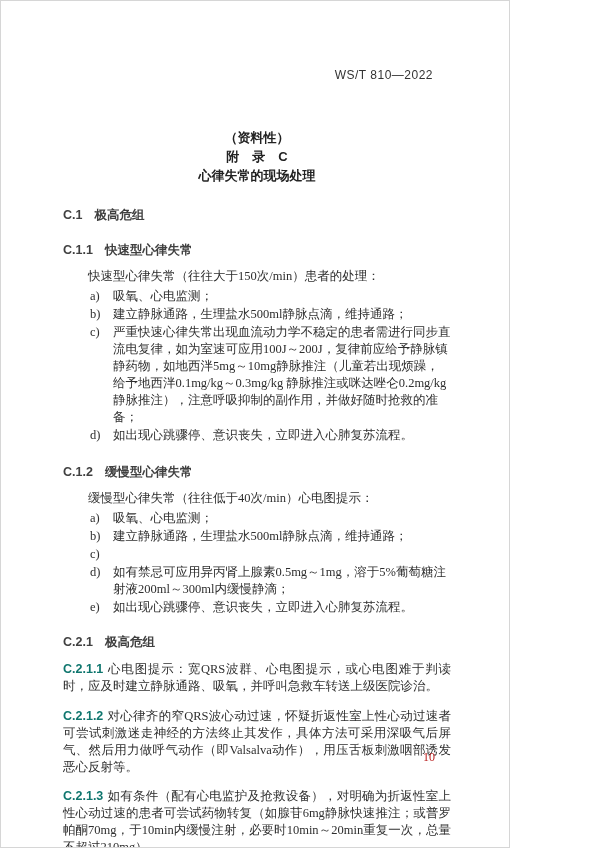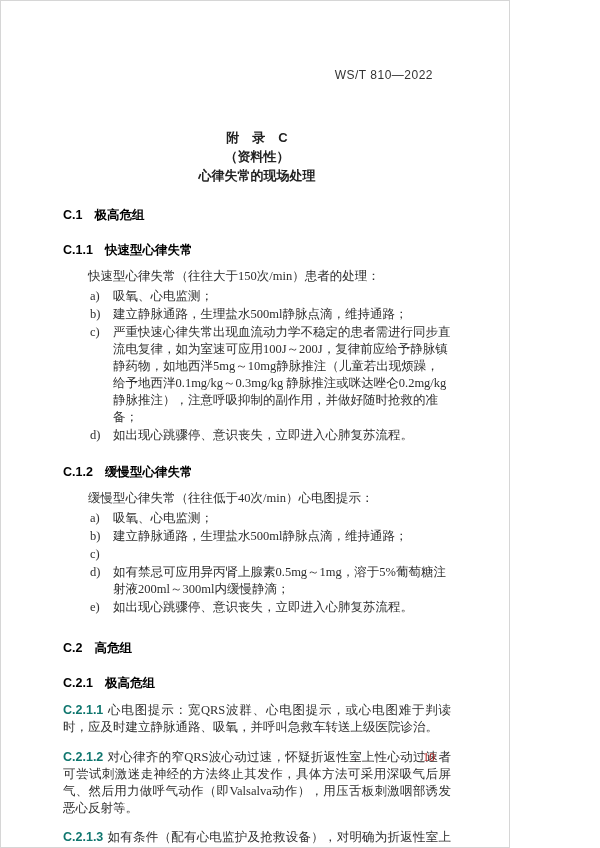--- a/index.html
+++ b/index.html
@@ -34,21 +34,21 @@
     font-weight: bold;
     font-size: 13px;
     line-height: 19px;
     color: #222;
   }
 
   .sec-heading {
     font-family: "Liberation Sans", "DejaVu Sans", sans-serif;
     font-weight: bold;
     font-size: 12.5px;
-    color: #000000;
+    color: #404040;
   }
   .sec-heading .num { margin-right: 12px; }
   .h-c1   { margin-top: 22px; }
   .h-c11  { margin-top: 18px; }
   .h-c12  { margin-top: 20px; }
   .h-c2   { margin-top: 24px; }
   .h-c21  { margin-top: 18px; }
 
   .intro {
     margin-top: 9px;
@@ -82,22 +82,22 @@
 </style>
 </head>
 <body>
 
 <div class="page">
   <div class="content">
 
     <div class="doc-code">WS/T 810—2022</div>
 
     <div class="title-block">
+      <div>（资料性）</div>
       <div>附　录　C</div>
-      <div>（资料性）</div>
       <div>心律失常的现场处理</div>
     </div>
 
     <div class="sec-heading h-c1">
       <span class="num">C.1</span><span>极高危组</span>
     </div>
 
     <div class="sec-heading h-c11">
       <span class="num">C.1.1</span><span>快速型心律失常</span>
     </div>
@@ -144,23 +144,20 @@
       <div class="list-item">
         <span class="list-label">d)</span>
         <span class="item-text">如有禁忌可应用异丙肾上腺素0.5mg～1mg，溶于5%葡萄糖注射液200ml～300ml内缓慢静滴；</span>
       </div>
       <div class="list-item">
         <span class="list-label">e)</span>
         <span class="item-text">如出现心跳骤停、意识丧失，立即进入心肺复苏流程。</span>
       </div>
     </div>
 
-    <div class="sec-heading h-c2">
-      <span class="num">C.2</span><span>高危组</span>
-    </div>
 
     <div class="sec-heading h-c21">
       <span class="num">C.2.1</span><span>极高危组</span>
     </div>
 
     <p class="num-para">
       <span class="pnum">C.2.1.1</span><span>心电图提示：宽QRS波群、心电图提示，或心电图难于判读时，应及时建立静脉通路、吸氧，并呼叫急救车转送上级医院诊治。</span>
     </p>
 
     <p class="num-para">

